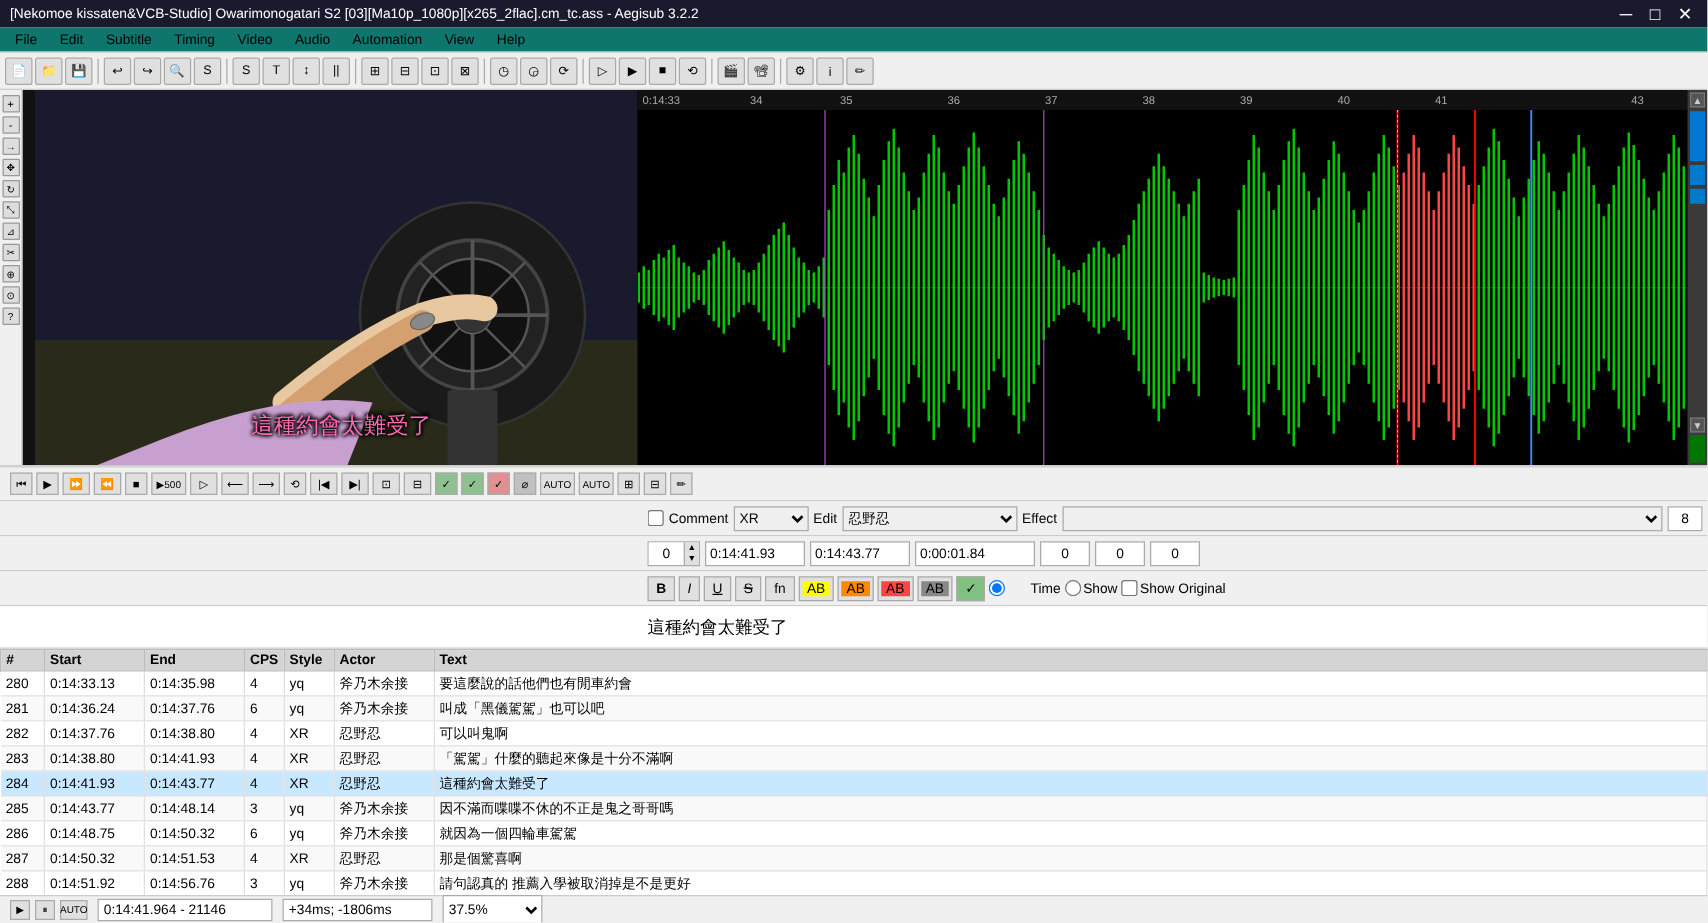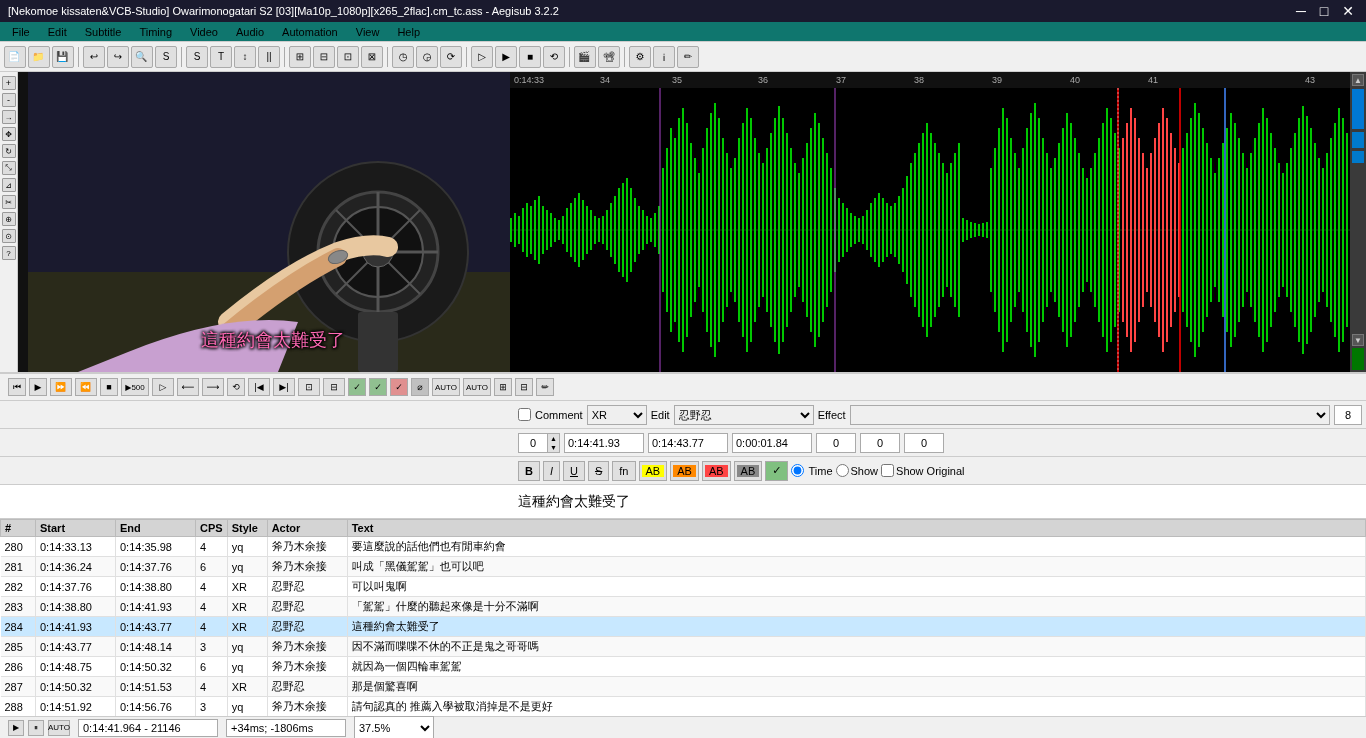--- a/index.html
+++ b/index.html
@@ -764,41 +764,41 @@
         <div style="flex:1;display:flex;align-items:center;gap:4px;">
           <div class="spin-wrap">
             <input type="text" class="spin-input" value="0" style="">
             <div class="spin-btns">
               <button class="spin-btn-up">▲</button>
               <button class="spin-btn-dn">▼</button>
             </div>
           </div>
           <input type="text" style="border: 1px solid rgb(170, 170, 170); height: 20px; width: 80px; font-size: 11px; padding: 0px 3px;" value="0:14:41.93">
           <input type="text" style="border: 1px solid rgb(170, 170, 170); height: 20px; width: 80px; font-size: 11px; padding: 0px 3px;" value="0:14:43.77">
-          <input type="text" style="border: 1px solid rgb(170, 170, 170); height: 20px; width: 80px; font-size: 11px; padding: 0px 3px;" value="0:00:01.84">
+          <input type="text" style="border: 1px solid rgb(170, 170, 170); height: 20px; width: 96px; font-size: 11px; padding: 0px 3px;" value="0:00:01.84">
           <input type="text" style="border: 1px solid rgb(170, 170, 170); height: 20px; width: 40px; font-size: 11px; padding: 0px 3px; text-align: center;" value="0">
           <input type="text" style="border: 1px solid rgb(170, 170, 170); height: 20px; width: 40px; font-size: 11px; padding: 0px 3px; text-align: center;" value="0">
           <input type="text" style="border: 1px solid rgb(170, 170, 170); height: 20px; width: 40px; font-size: 11px; padding: 0px 3px; text-align: center;" value="0">
         </div>
       </div>
 
       <div id="style-row" style="background:#f0f0f0;height:28px;display:flex;align-items:center;padding:2px 4px;border-bottom:1px solid #ccc;gap:4px;">
         <div style="width:510px;"></div>
         <div style="flex:1;display:flex;align-items:center;gap:3px;">
           <button class="style-btn" style="font-weight:bold;">B</button>
           <button class="style-btn" style="font-style:italic;">I</button>
           <button class="style-btn" style="text-decoration:underline;">U</button>
           <button class="style-btn" style="text-decoration:line-through;">S</button>
           <button class="style-btn">fn</button>
           <button class="style-btn" style="padding:0 2px;"><span style="background:#ffff00;padding:0 4px;">AB</span></button>
           <button class="style-btn" style="padding:0 2px;"><span style="background:#ff8800;padding:0 4px;">AB</span></button>
           <button class="style-btn" style="padding:0 2px;"><span style="background:#ff4444;padding:0 4px;">AB</span></button>
           <button class="style-btn" style="padding:0 2px;"><span style="background:#888;padding:0 4px;">AB</span></button>
           <button class="style-btn" style="background:#80c080;">✓</button>
-          <label style="display:flex;align-items:center;gap:4px;font-size:11px;">
+          <label style="display:flex;align-items:center;gap:20px;font-size:11px;">
             <input type="radio" name="timeframe" checked="" style="">
             <span>Time</span>
           </label>
           <label style="display:flex;align-items:center;gap:2px;font-size:11px;">
             <input type="radio" name="timeframe" style="">
             <span>Show</span>
           </label>
           <label style="display:flex;align-items:center;gap:2px;font-size:11px;">
             <input type="checkbox" style="">
             <span>Show Original</span>

